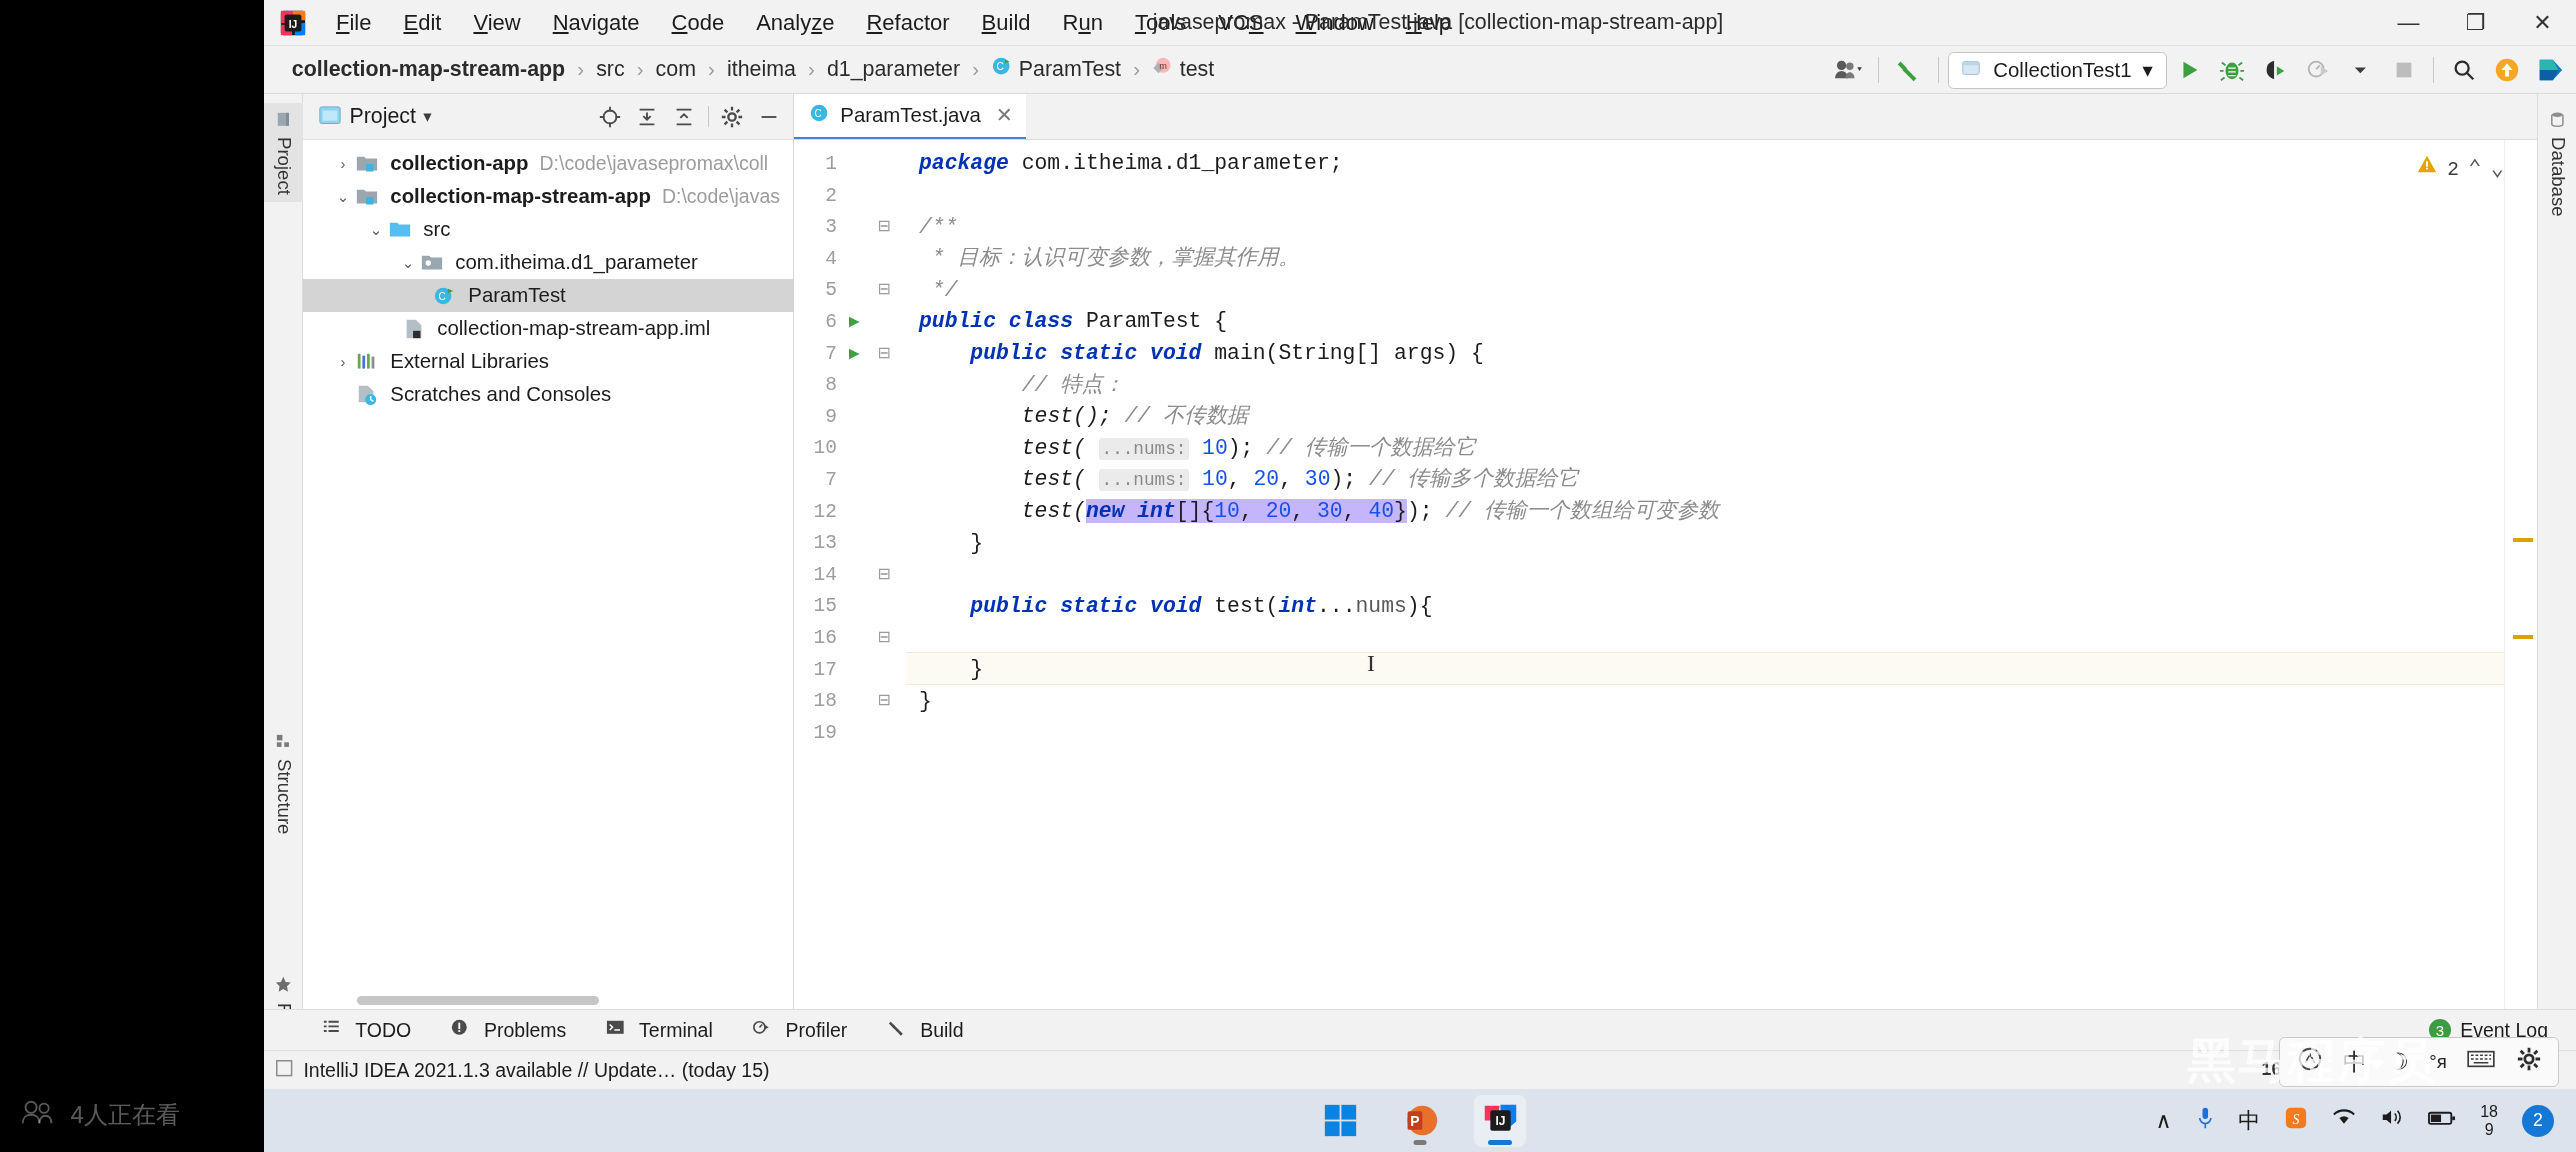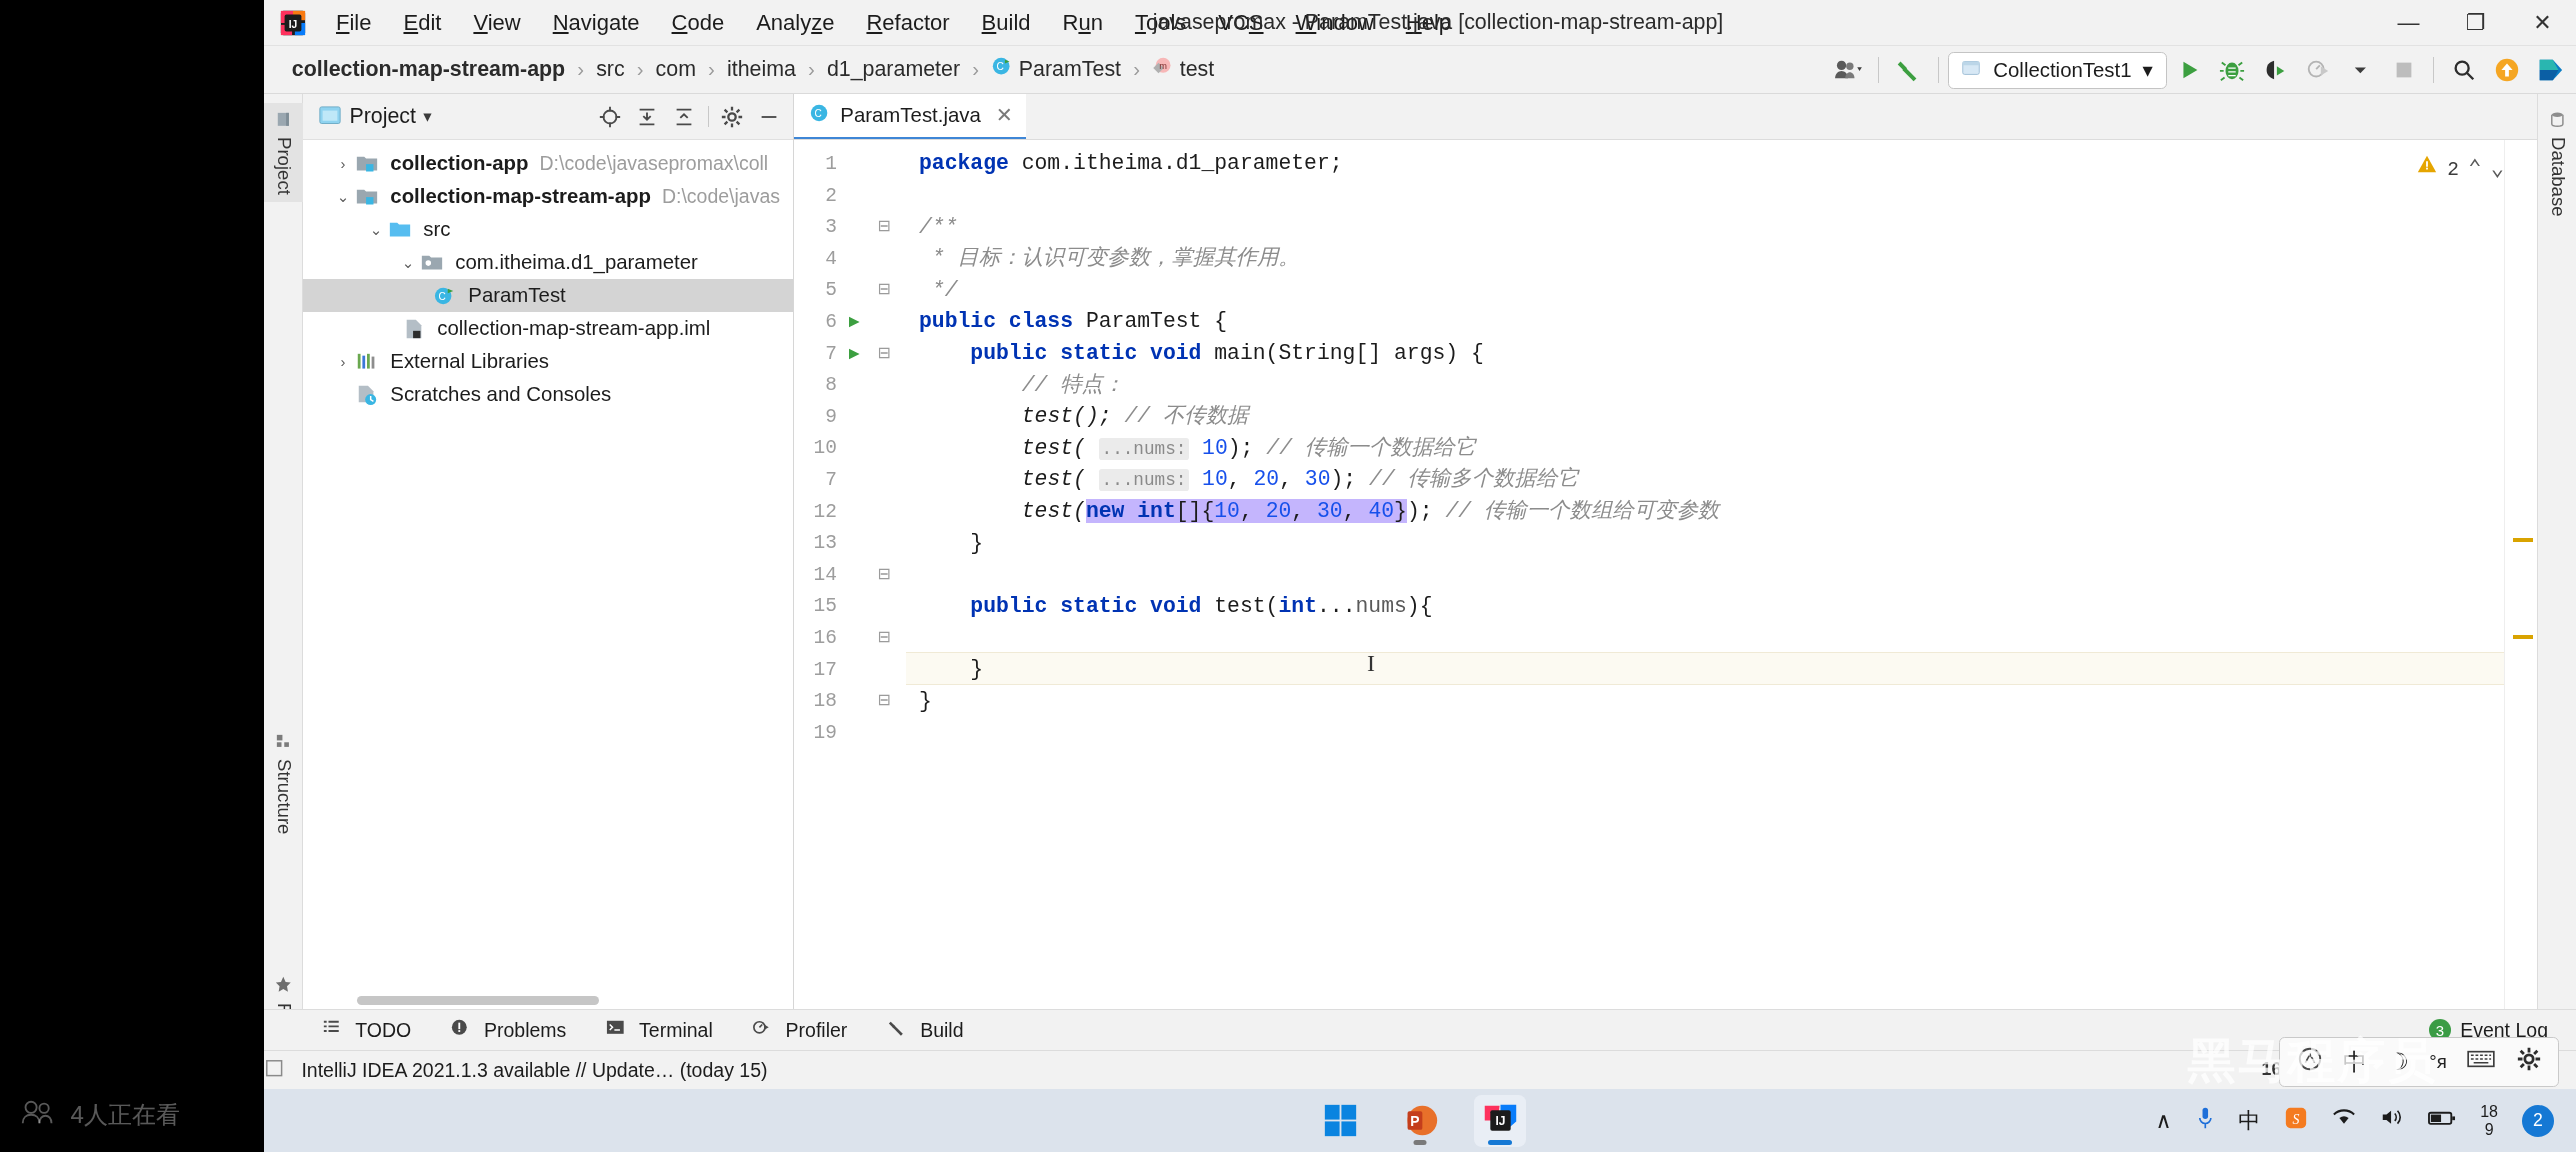--- a/index.html
+++ b/index.html
@@ -76,21 +76,21 @@
 
   .editorwrap { flex:1; display:flex; position:relative; min-height:0; background:#fff; }
   .gutter { width:112px; background:#fff; position:relative; flex:none; }
   .gline { position:absolute; right:69px; font-size:19.5px; color:#9d9d9d;
            font-family:"Liberation Mono", monospace; text-align:right; width:56px; }
   .grun { position:absolute; right:43px; color:#3c9f40; font-size:17.7px; }
   .gfold { position:absolute; right:15px; color:#9b9b9b; font-size:16px; }
   .code { flex:1; position:relative; font-family:"Liberation Mono", monospace; font-size:21.4px;
           line-height:32px; color:#1c1c1c; padding-left:13px; overflow:hidden; }
   .cl { position:absolute; left:13px; white-space:pre; }
-  .kw { color:#0033b3; font-weight:bold; }
+  .kw { color:#0033b3; font-weight:bold;font-style:italic; }
   .cm { color:#8c8c8c; font-style:italic; }
   .num { color:#1750eb; }
   .hint { background:#ebebeb; color:#8a8a8a; font-size:17.7px; border-radius:2.8px; padding:0.9px 2.8px; }
   .selhl { background:#c4b5fd; }
   .caretline { position:absolute; left:0; right:0; height:32px; background:#fcfaf2; }
   .caretborder { position:absolute; left:0; right:0; height:0.9px; background:#f0ead6; }
   .imouse { position:absolute; color:#333; font-size:24px; font-family:"Liberation Serif",serif; }
 
   .markerbar { width:33px; background:#fff; position:relative; flex:none; border-left:0.9px solid #eee;}
   .mark { position:absolute; right:3.7px; width:20.4px; height:3.7px; background:#d9a300; }
@@ -99,21 +99,21 @@
   
   .bottomtabs { height:41px; background:#f2f2f2; border-top:0.9px solid #dcdcdc; display:flex; align-items:center;
                 padding-left:52px; gap:28px; position:relative; }
   .btab { display:flex; align-items:center; gap:15px; font-size:19.5px; color:#1c1c1c; padding:3.7px 5.6px; }
   .eventlog { position:absolute; right:28px; display:flex; align-items:center; gap:9.3px; font-size:19.5px; color:#1c1c1c;}
   .badge { width:22px; height:22px; border-radius:50%; background:#3b9c45; color:#fff; font-size:15px;
            display:flex; align-items:center; justify-content:center; }
 
   
   .statusbar { height:39px; background:#f2f2f2; border-top:0.9px solid #dcdcdc; display:flex; align-items:center;
-               padding:0 0; gap:17px; position:relative; }
+               padding:0 10px; gap:9px; position:relative; }
   .statustext { font-size:19.5px; color:#1c1c1c; }
 
   
   .imebar { position:absolute; right:16.7px; bottom:1.9px; height:50px; background:#fafafa; border:0.9px solid #c9c9c9;
             border-radius:5.6px; display:flex; align-items:center; gap:20.4px; padding:0 16.7px; }
   .ime-ic { font-size:24px; color:#222; }
   .ratio { position:absolute; right:279px; bottom:9.3px; font-size:17.7px; color:#333; font-weight:bold;}
 
   
   .watermark { position:absolute; right:139px; bottom:-3.7px; font-size:48px; color:rgba(255,255,255,.75);

